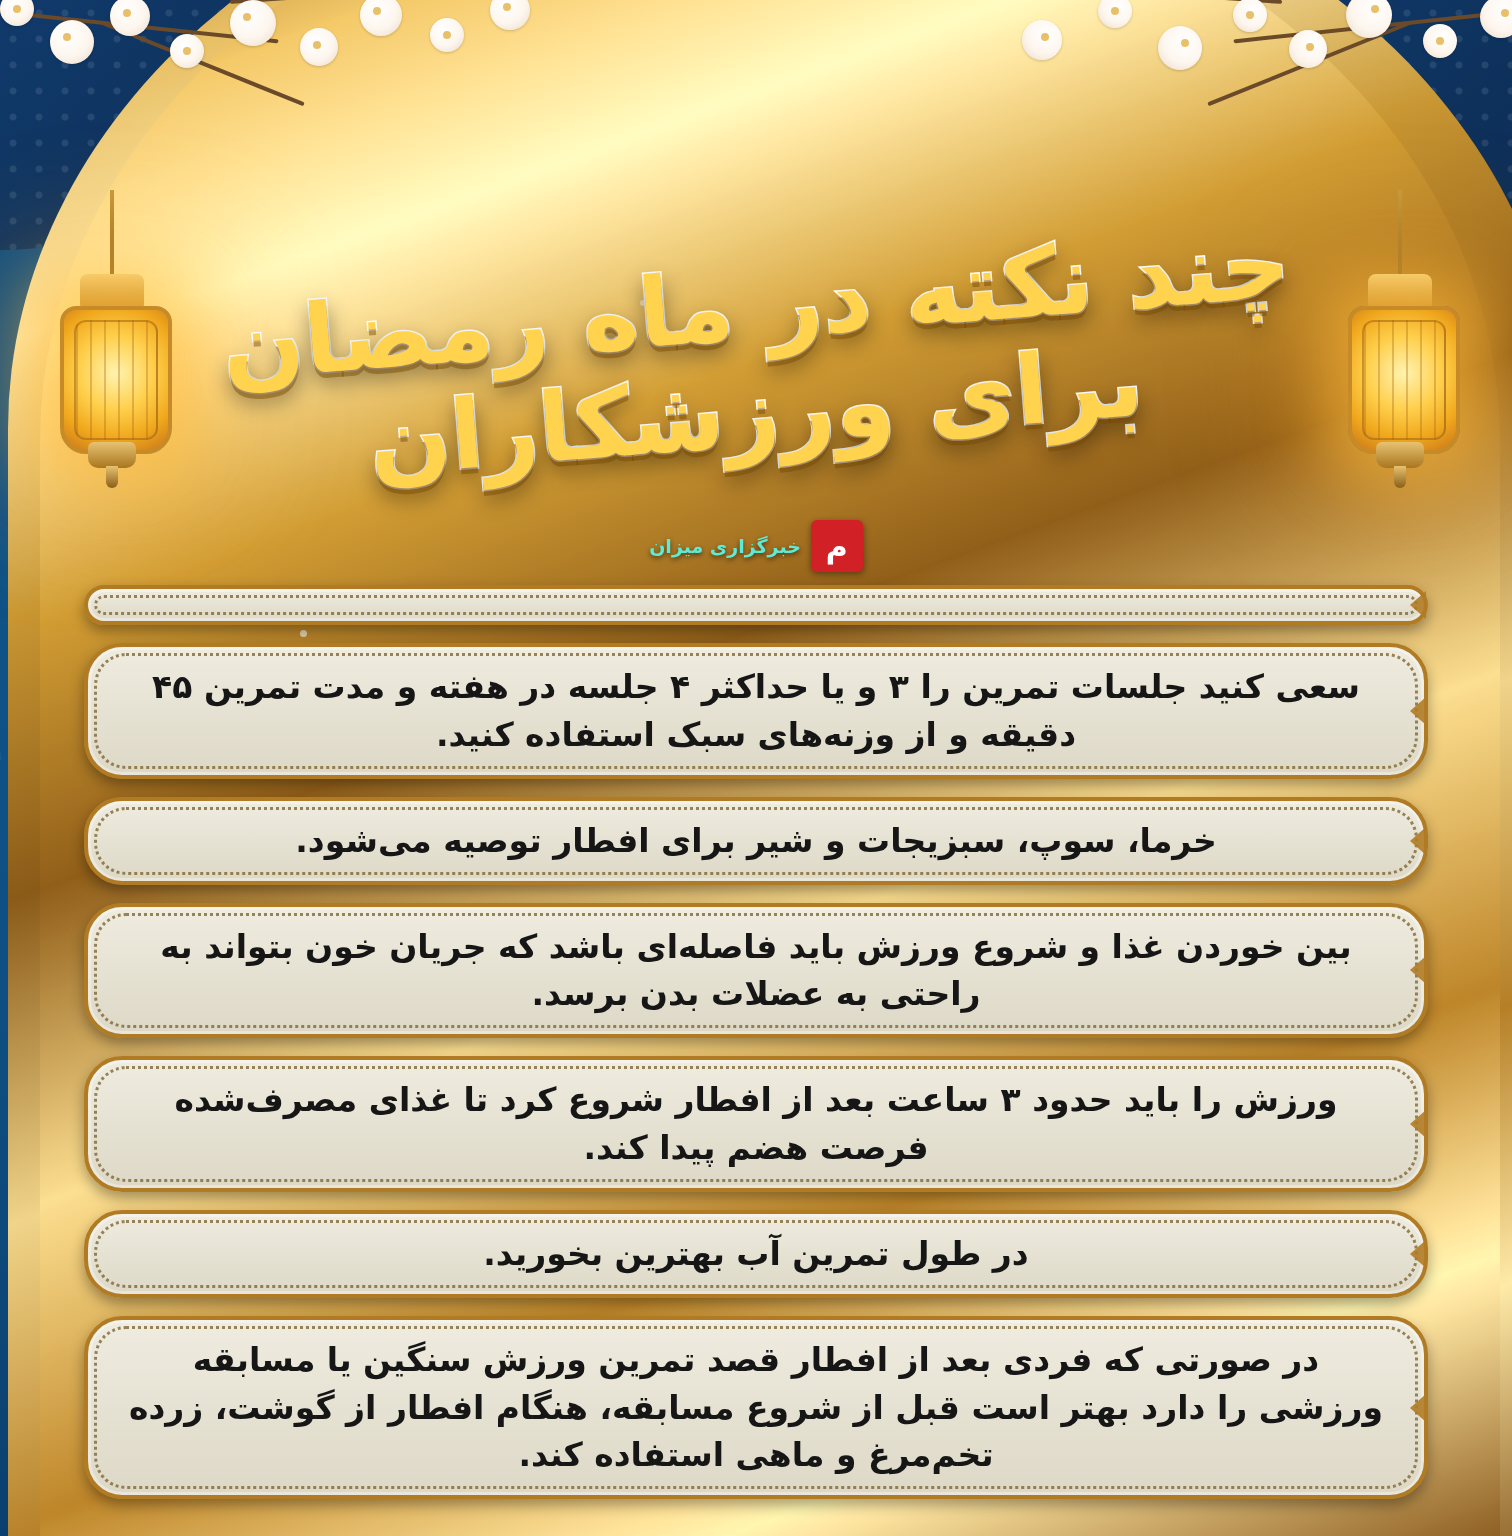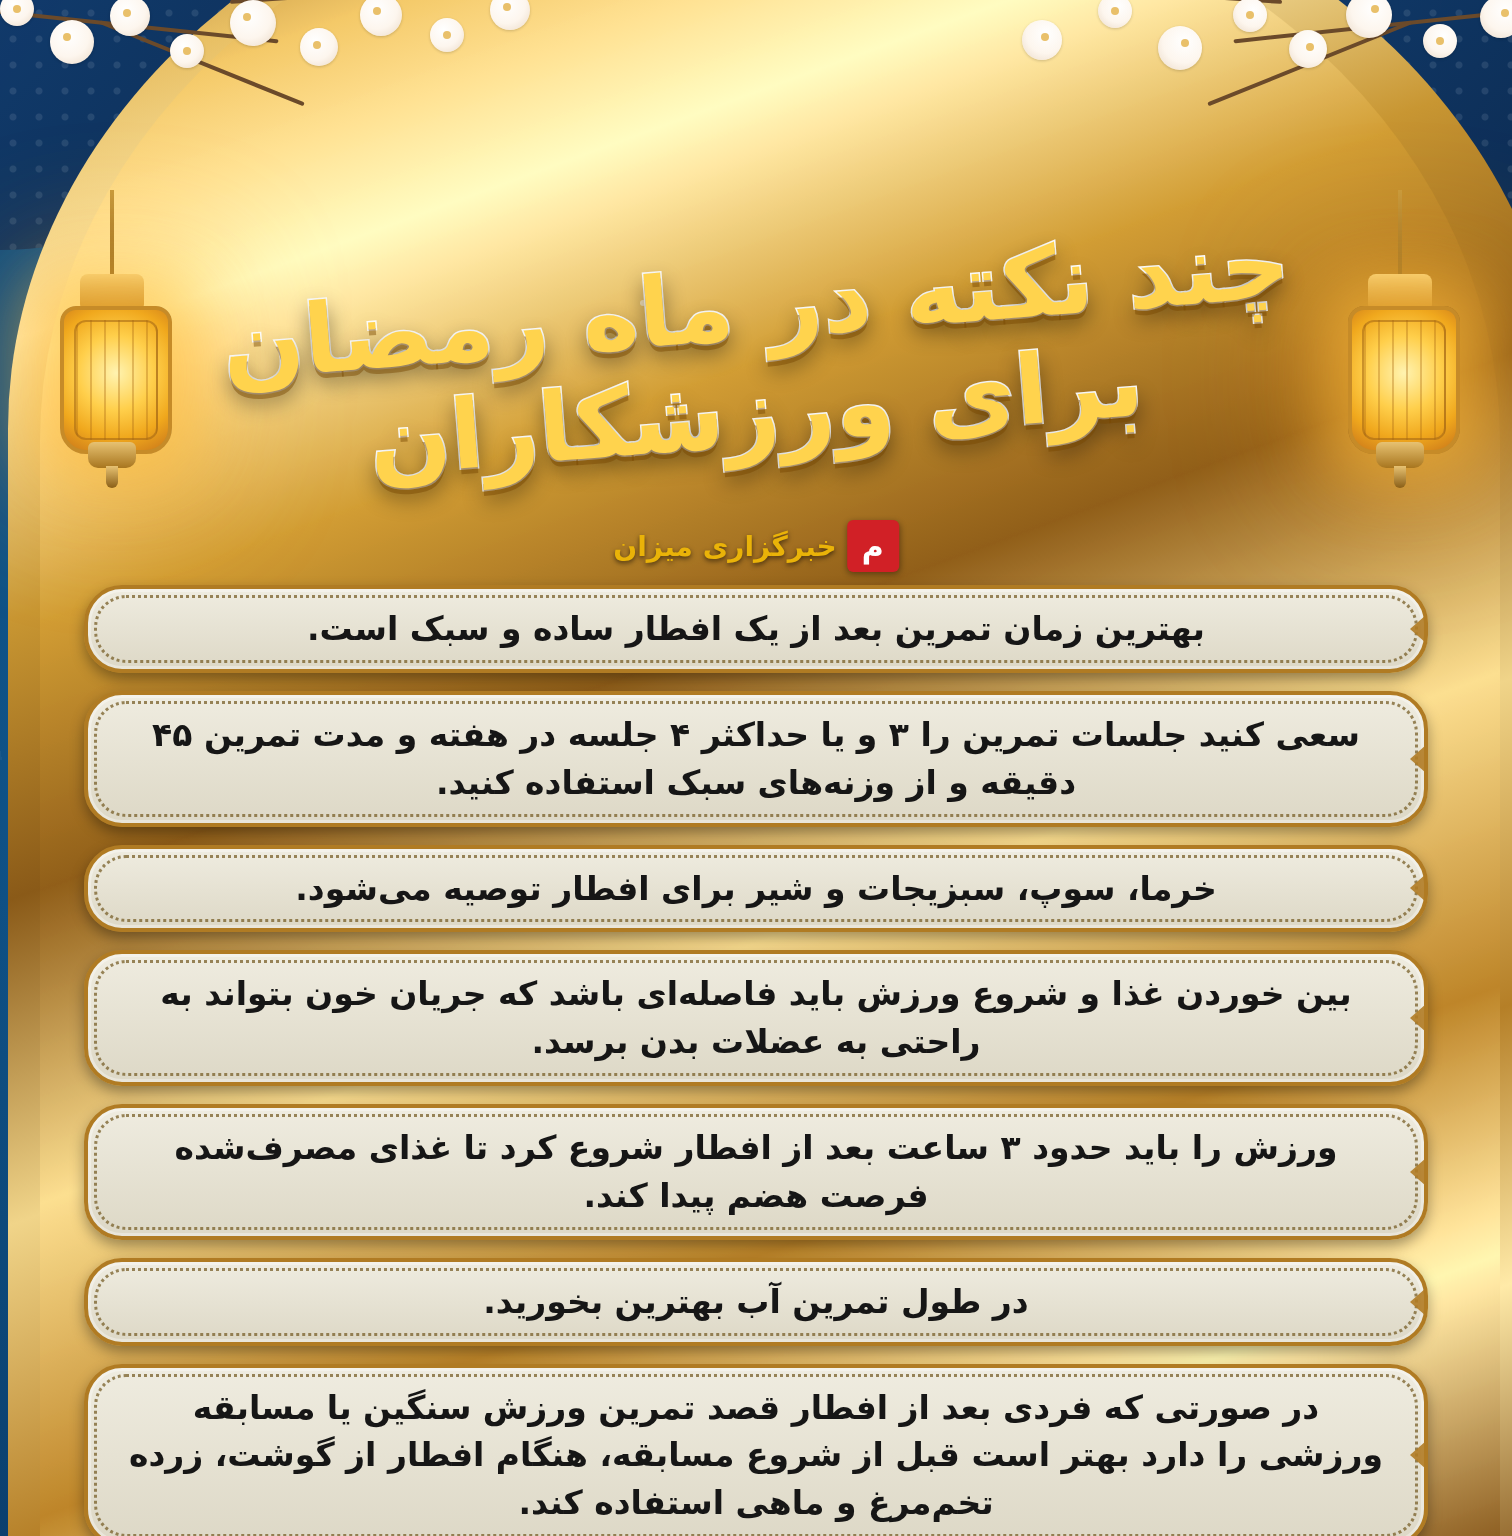--- a/index.html
+++ b/index.html
@@ -102,21 +102,21 @@
   }
   .title-line.one{font-size:96px;transform:rotate(-4.5deg);}
   .title-line.two{font-size:96px;transform:rotate(-4.5deg);margin-top:6px;}
 
   
   .badge{position:absolute;left:50%;transform:translateX(-50%);top:520px;
     display:flex;align-items:center;gap:10px;direction:rtl;}
   .badge .logo{width:52px;height:52px;border-radius:6px;background:#d12026;
     display:flex;align-items:center;justify-content:center;color:#fff;font-size:30px;font-weight:bold;
     box-shadow:0 2px 6px rgba(0,0,0,.4);}
-  .badge .name{color:#eab308;font-size:28px;font-weight:bold;text-shadow:0 2px 5px rgba(0,0,0,.6);}
+  .badge .name{color:#5eead4;font-size:19px;font-weight:bold;text-shadow:0 2px 5px rgba(0,0,0,.6);}
 
   
   .tips{position:absolute;left:84px;right:84px;top:585px;display:flex;flex-direction:column;gap:18px;}
   .tip{
     position:relative;
     background:linear-gradient(#efece0,#ddd8c6);
     border:4px solid #b07b23;
     border-radius:38px;
     box-shadow:0 6px 14px rgba(0,0,0,.35), inset 0 0 0 3px rgba(255,255,255,.35);
     padding:16px 40px;
@@ -208,21 +208,21 @@
   <div class="title-line one">چند نکته در ماه رمضان</div>
   <div class="title-line two">برای ورزشکاران</div>
 </div>
 
 <div class="badge">
   <div class="logo">م</div>
   <div class="name">خبرگزاری میزان</div>
 </div>
 
 <div class="tips">
-  <div class="tip"><div class="arrow"></div><span>بهترین زمان تمرین بعد از یک افطار ساده و سبک است.</span></div>
+  <div class="tip"><div class="arrow"></div></div>
   <div class="tip"><div class="arrow"></div><span>سعی کنید جلسات تمرین را ۳ و یا حداکثر ۴ جلسه در هفته و مدت تمرین ۴۵ دقیقه و از وزنه‌های سبک استفاده کنید.</span></div>
   <div class="tip"><div class="arrow"></div><span>خرما، سوپ، سبزیجات و شیر برای افطار توصیه می‌شود.</span></div>
   <div class="tip"><div class="arrow"></div><span>بین خوردن غذا و شروع ورزش باید فاصله‌ای باشد که جریان خون بتواند به راحتی به عضلات بدن برسد.</span></div>
   <div class="tip"><div class="arrow"></div><span>ورزش را باید حدود ۳ ساعت بعد از افطار شروع کرد تا غذای مصرف‌شده فرصت هضم پیدا کند.</span></div>
   <div class="tip"><div class="arrow"></div><span>در طول تمرین آب بهترین بخورید.</span></div>
   <div class="tip"><div class="arrow"></div><span>در صورتی که فردی بعد از افطار قصد تمرین ورزش سنگین یا مسابقه ورزشی را دارد بهتر است قبل از شروع مسابقه، هنگام افطار از گوشت، زرده تخم‌مرغ و ماهی استفاده کند.</span></div>
 
 </div>
 
 </body></html>

